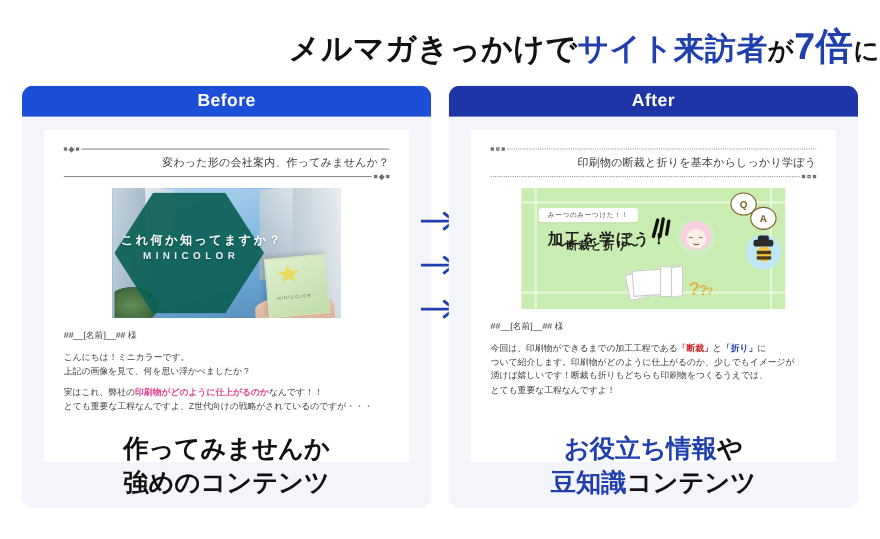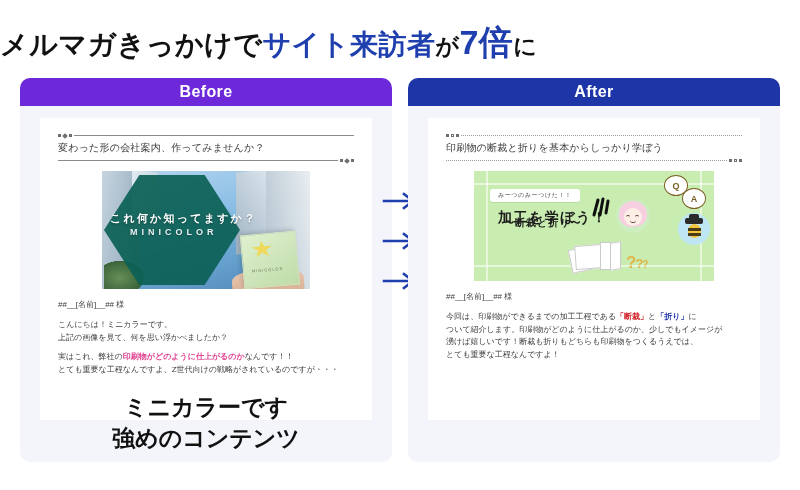--- a/index.html
+++ b/index.html
@@ -8,21 +8,21 @@
     background:#ffffff;
     font-family:"Liberation Sans","DejaVu Sans",sans-serif;
     overflow:hidden;
     position:relative;
   }
   #stage{position:relative;width:800px;height:490px;}
 
   
   .title{
     position:absolute;left:0;top:20px;width:800px;
-    text-align:left;
+    text-align:right;
     font-size:28px;
     font-weight:bold;
     letter-spacing:0.5px;
     color:#111111;
     white-space:nowrap;
   }
   .title .hl{color:#1f3fae;}
   .title .big{color:#1f3fae;font-size:34px;}
   .title .sm{font-size:23px;}
 
@@ -41,21 +41,21 @@
 
   .panel-head{
     height:28px;
     line-height:28px;
     text-align:center;
     color:#ffffff;
     font-size:16px;
     font-weight:bold;
     letter-spacing:0.4px;
   }
-  .before .panel-head{background:#6d28d9;}
+  .before .panel-head{background:#1d4ed8;}
   .after  .panel-head{background:#1e35a8;}
 
   
   .mailcard{
     position:absolute;
     left:20px;right:20px;
     top:40px;
     background:#ffffff;
     height:302px;
     box-sizing:border-box;
@@ -74,21 +74,21 @@
   }
   .mk{display:inline-block;}
   .mk.sq{width:3px;height:3px;background:#6e6e6e;}
   .mk.osq{width:3px;height:3px;border:1px solid #6e6e6e;background:#fff;box-sizing:border-box;}
   .mk.dia{width:4px;height:4px;background:#6e6e6e;transform:rotate(45deg);}
   .rule.top{justify-content:flex-start;}
   .rule.bot{justify-content:flex-end;}
   .headline-text{
     font-size:10px;
     color:#3c3c3c;
-    text-align:left;
+    text-align:right;
     padding:2px 0 2px 0;
     letter-spacing:0.2px;
     white-space:nowrap;
   }
 
   
   .hero{
     position:relative;
     margin:7px auto 0 auto;
     width:208px;height:118px;
@@ -440,18 +440,22 @@
           <span>今回は、印刷物ができるまでの加工工程である</span><span class="red">「断裁」</span><span>と</span><span class="blue">「折り」</span><span>に</span><br>
           <span>ついて紹介します。印刷物がどのように仕上がるのか、少しでもイメージが</span><br>
           <span>湧けば嬉しいです！断裁も折りもどちらも印刷物をつくるうえでは、</span><br>
           <span>とても重要な工程なんですよ！</span>
         </p>
       </div>
     </div>
   </div>
 
   <div class="caption before">
-    <span class="ln">ミニカラーです</span>
+    <span class="ln">作ってみませんか</span>
     <span class="ln">強めのコンテンツ</span>
   </div>
 
+  <div class="caption after">
+    <span class="ln"><span class="blue">お役立ち情報</span><span>や</span></span>
+    <span class="ln"><span class="blue">豆知識</span><span>コンテンツ</span></span>
+  </div>
 
 </div>
 
 </body></html>

